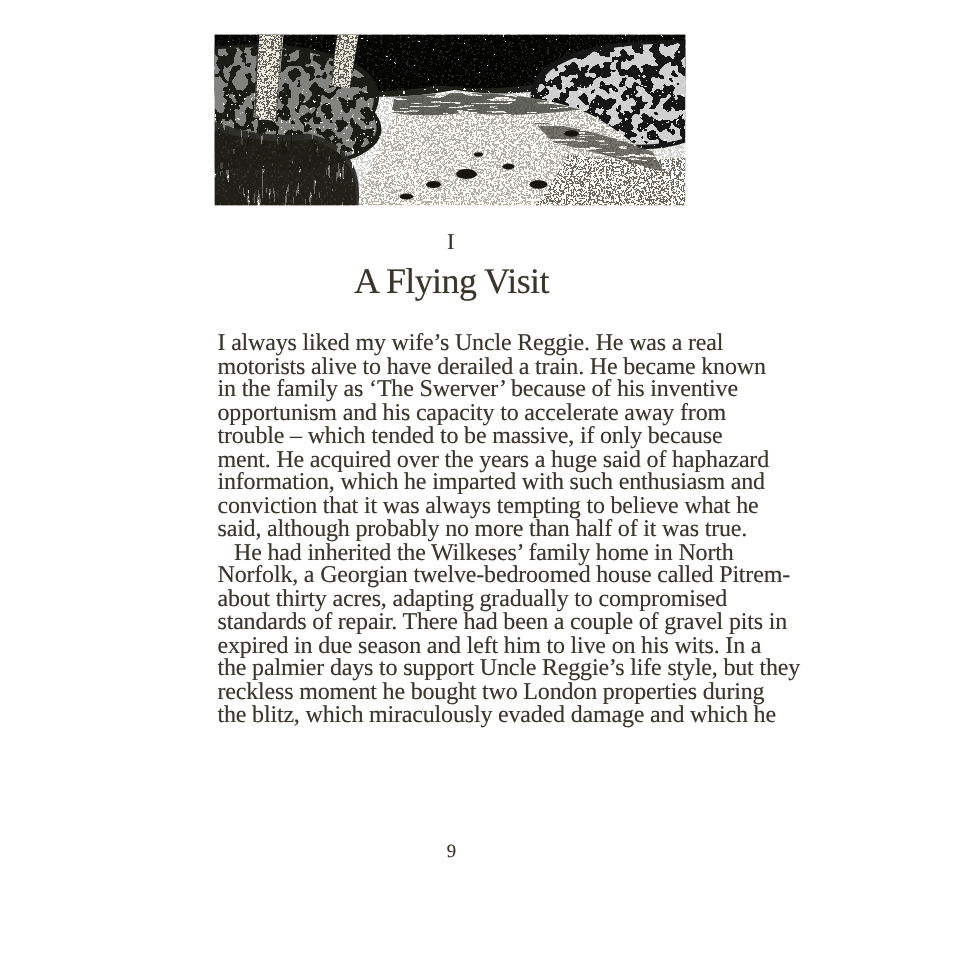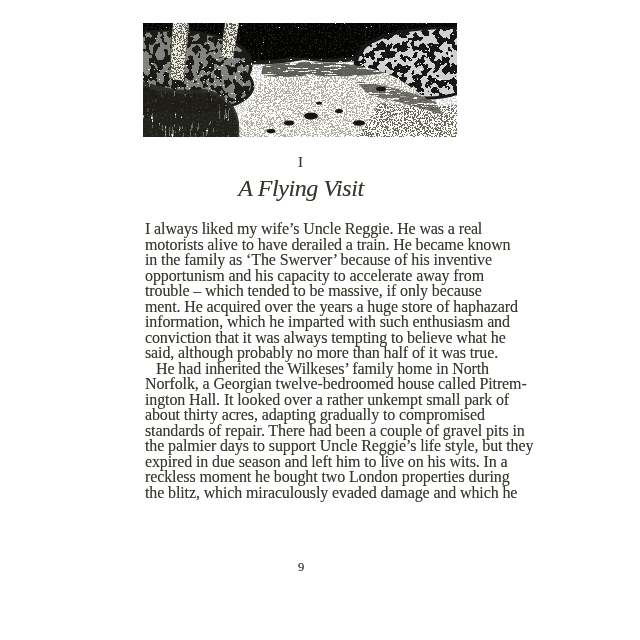--- a/index.html
+++ b/index.html
@@ -13,21 +13,21 @@
     filter:blur(0.25px);
   }
   .illustration svg{display:block;width:100%;height:100%}
   .chapter-number{
     position:absolute;left:145px;top:154px;width:312px;
     text-align:center;font-size:15px;letter-spacing:1px;
     text-shadow:0 0 .5px rgba(57,54,46,.5);
   }
   .chapter-title{
     position:absolute;left:145px;top:175px;width:312px;
-    text-align:center;font-style:italic;font-size:24px;letter-spacing:-0.4px;
+    text-align:center;font-size:24px;letter-spacing:-0.4px;
     text-shadow:0 0 .5px rgba(57,54,46,.5);
   }
   .body-text{
     position:absolute;left:145px;top:221px;width:312px;
     font-size:16px;line-height:15.5px;letter-spacing:-0.12px;
     text-shadow:0 0 .5px rgba(57,54,46,.45);
   }
   .line{text-align:justify;text-align-last:justify;height:15.5px;overflow:visible;white-space:nowrap}
   .line.last{text-align-last:left}
   .para.indent .line:first-child{text-indent:11px}
@@ -136,33 +136,32 @@
 
   <div class="chapter-title">A Flying Visit</div>
 
   <div class="body-text">
       <div class="para">
         <div class="line">I always liked my wife’s Uncle Reggie. He was a real</div>
         <div class="line">motorists alive to have derailed a train. He became known</div>
         <div class="line">in the family as ‘The Swerver’ because of his inventive</div>
         <div class="line">opportunism and his capacity to accelerate away from</div>
         <div class="line">trouble – which tended to be massive, if only because</div>
-        <div class="line">ment. He acquired over the years a huge store of haphazard</div>
+        <div class="line">ment. He acquired over the years a huge said of haphazard</div>
         <div class="line">information, which he imparted with such enthusiasm and</div>
         <div class="line">conviction that it was always tempting to believe what he</div>
         <div class="line last">said, although probably no more than half of it was true.</div>
       </div>
       <div class="para indent">
         <div class="line">He had inherited the Wilkeses’ family home in North</div>
         <div class="line">Norfolk, a Georgian twelve-bedroomed house called Pitrem-</div>
-        <div class="line">ington Hall. It looked over a rather unkempt small park of</div>
         <div class="line">about thirty acres, adapting gradually to compromised</div>
         <div class="line">standards of repair. There had been a couple of gravel pits in</div>
+        <div class="line">expired in due season and left him to live on his wits. In a</div>
         <div class="line">the palmier days to support Uncle Reggie’s life style, but they</div>
-        <div class="line">expired in due season and left him to live on his wits. In a</div>
         <div class="line">reckless moment he bought two London properties during</div>
         <div class="line">the blitz, which miraculously evaded damage and which he</div>
       </div>
     </div>
 
   <div class="page-number">9</div>
 
 </div>
 
 </body></html>

